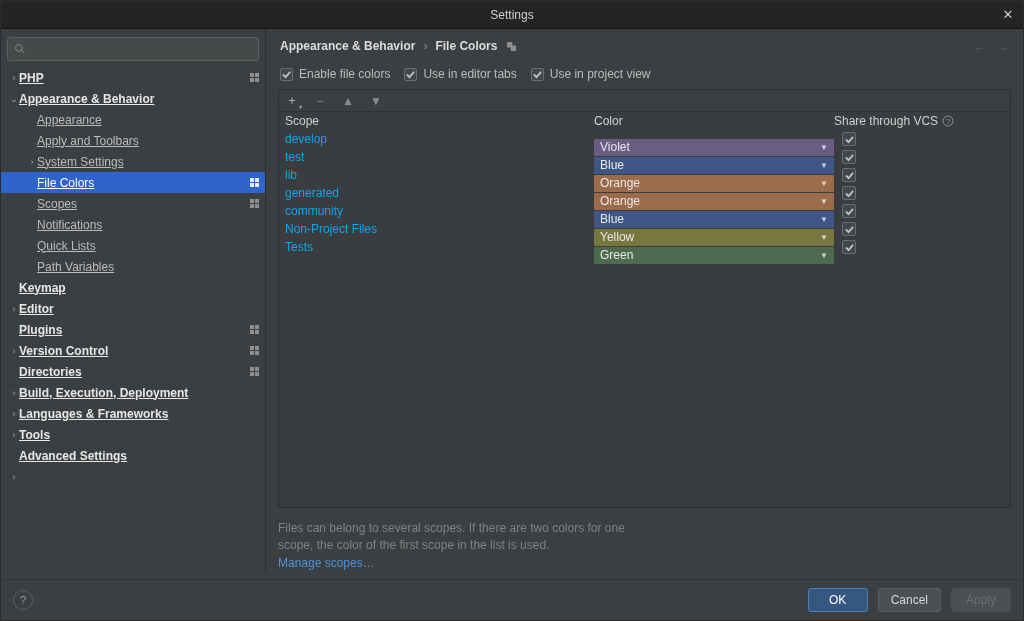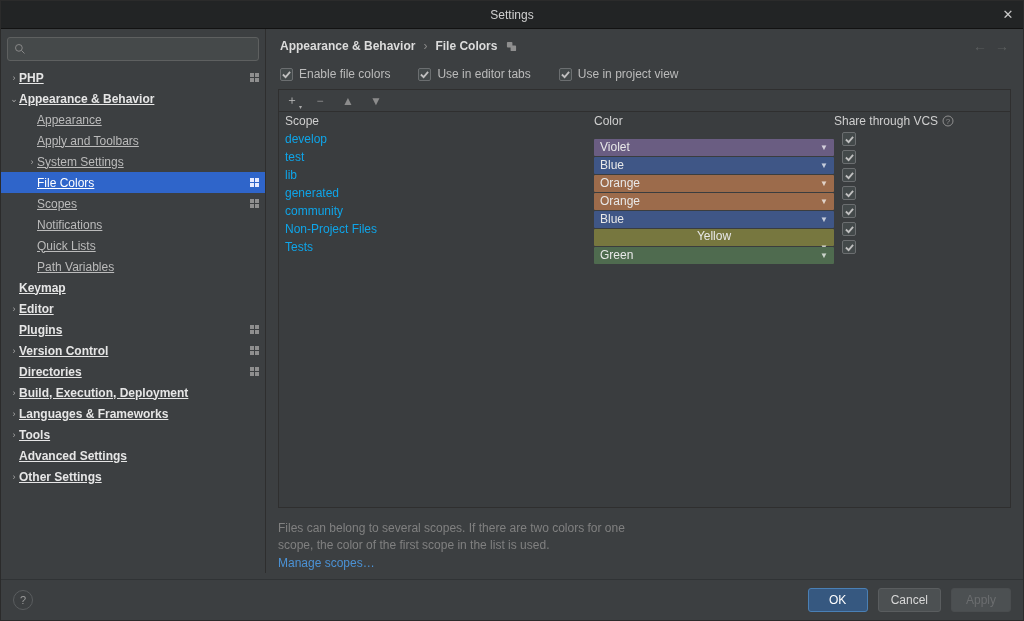--- a/index.html
+++ b/index.html
@@ -86,21 +86,21 @@
   .crumbbar .sep { color:#888888; }
   .crumbbar .tag {
     width:12px;height:12px;display:inline-flex;align-items:center;justify-content:center;
   }
   .crumbbar .tag svg{width:11px;height:11px;fill:#8f8f8f;}
   .crumbbar .spacer { flex:1; }
   .nav-arrows { display:flex; gap:8px; color:#5b5e5f; margin-right:0px; }
   .nav-arrows span { font-size:14px; }
 
   .checks-row {
-    display:flex; align-items:center; gap:28px;
+    display:flex; align-items:center; gap:14px;
     padding:4px 14px 8px 14px;
     color:#bbbbbb;
   }
   .chk {
     display:inline-flex; align-items:center; gap:6px;
     cursor:pointer;
   }
   .chk .box {
     width:13px;height:13px;border:1px solid #6b6e70;background:#43494a;border-radius:2px;
     display:flex;align-items:center;justify-content:center;
@@ -341,21 +341,20 @@
           <div class="tree-row bold" style="--il: 8px;">
             <span class="arrow">›</span>
             <span class="label">Tools</span>
           </div>
           <div class="tree-row bold" style="--il: 8px;">
             <span class="arrow"></span>
             <span class="label">Advanced Settings</span>
           </div>
           <div class="tree-row bold" style="--il: 8px;">
             <span class="arrow">›</span>
-            <span class="label">Other Settings</span>
           </div>
         </div>
     </div>
 
     <div class="main">
       <div class="crumbbar">
         <span class="crumb">Appearance &amp; Behavior</span>
         <span class="sep">›</span>
         <span class="current">File Colors</span>
         <span class="tag">
@@ -495,21 +494,21 @@
                 <span class="sharebox">
                   <svg viewBox="0 0 10 10">
                     <polyline points="1,5 4,8 9,2"></polyline>
                   </svg>
                 </span>
               </div>
             </div>
             <div class="data-row">
               <div class="scope-cell">Non-Project Files</div>
               <div class="color-cell">
-                <div class="color-chip" style="background: rgb(119, 119, 63); flex-direction: column;">
+                <div class="color-chip" style="background: rgb(119, 119, 63);">
                   <span>Yellow</span>
                   <span class="dd">▼</span>
                 </div>
               </div>
               <div class="share-cell">
                 <span class="sharebox">
                   <svg viewBox="0 0 10 10">
                     <polyline points="1,5 4,8 9,2"></polyline>
                   </svg>
                 </span>

